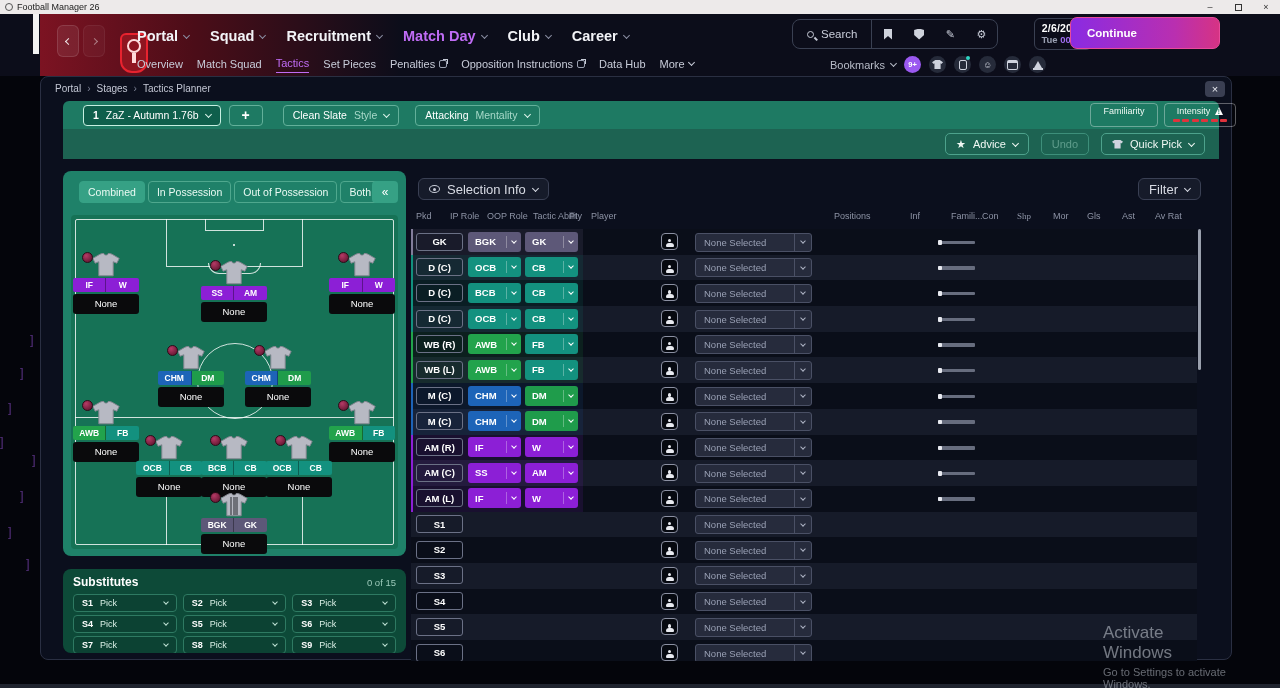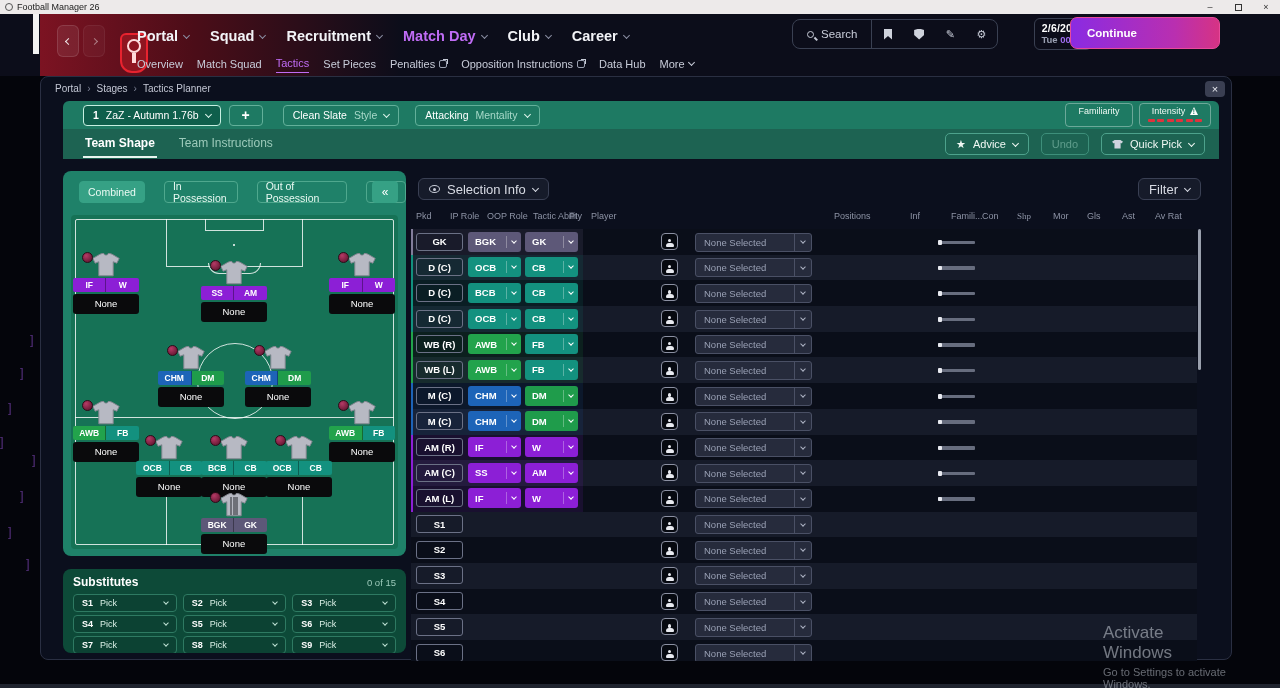--- a/index.html
+++ b/index.html
@@ -61,37 +61,37 @@
   .breadcrumb { position:absolute; left:14px; top:6px; display:flex; gap:6px; font-size:10px; color:#c3c7d4; }
   .bc-item:not(:last-child)::after { content:"›"; margin-left:6px; color:#7b8093; }
   .panel-close { position:absolute; right:6px; top:4px; width:20px; height:16px; border-radius:4px; background:#3a3f52; color:#e8eaf0; font-size:11px; display:flex; align-items:center; justify-content:center; }
 
   .greenbar { position:absolute; left:22px; top:24px; width:1156px; height:28px; background:#1e7a63; border-radius:6px 6px 0 0; display:flex; align-items:center; gap:8px; padding-left:20px; }
   .gdd { height:21px; border:1px solid #63b09a; border-radius:4px; display:flex; align-items:center; gap:7px; padding:0 9px; font-size:10.5px; color:#fff; }
   .gdd .muted { color:#a7d9c9; }
   .gdd .chv { color:#dff5ec; }
   .gdd.tactic { border:1.5px solid #c6efe1; background:#0f5f4c; font-weight:bold; }
   .gdd.plus { width:34px; justify-content:center; font-size:14px; font-weight:bold; }
-  .fam-box { position:absolute; height:24px; top:2px; border:1px solid rgba(255,255,255,0.35); border-radius:4px; padding:2px 8px; }
+  .fam-box { position:absolute; height:24px; top:2px; border:1px solid rgba(255,255,255,0.35); border-radius:4px; padding:2px 8px;margin-left:25px; }
   .fam-box .lbl { font-size:9px; color:#eef8f3; display:flex; gap:5px; align-items:center; justify-content:center; }
   .segs { display:flex; gap:2.5px; margin-top:3px; }
   .segs span { width:8px; height:3px; border-radius:1px; background:#2f8a72; }
   .segs.inten span { background:#e0323c; }
   .warn { width:0; height:0; border-left:4.5px solid transparent; border-right:4.5px solid transparent; border-bottom:8px solid #fff; position:relative; }
   .warn::after { content:"!"; position:absolute; left:-1.5px; top:1px; font-size:6.5px; color:#1e7a63; font-weight:bold; }
 
   .tabrow { position:absolute; left:22px; top:52px; width:1156px; height:30px; background:#1d6352; display:flex; align-items:center; }
   .tab { font-size:12px; margin-left:20px; color:#9ccaba; padding:6px 2px; }
   .tab.active { color:#fff; font-weight:bold; border-bottom:2px solid #e8f5ef; }
   .tr-btn { height:22px; border:1px solid #4da28c; border-radius:5px; display:flex; align-items:center; gap:7px; padding:0 10px; font-size:11px; color:#f0f8f4; position:absolute; top:4px; }
   .tr-btn.disabled { color:#5f9d8c; border-color:#3d8f7a; }
 
   
   .pitchpanel { position:absolute; left:22px; top:94px; width:343px; height:385px; background:#1f8169; border-radius:8px; }
-  .viewbtns { position:absolute; left:8px; top:10px; display:flex; gap:19px;padding-left:8px; }
+  .viewbtns { position:absolute; left:8px; top:10px; display:flex; gap:3px;padding-left:8px; }
   .vbtn { height:22px; border:1px solid #4fa88e; border-radius:4px; padding:0 8px; display:flex; align-items:center; font-size:10.5px; color:#eafaf3; }
   .vbtn.active { background:#36a185; border-color:#36a185; }
   .collapse { position:absolute; right:8px; top:10px; width:26px; height:22px; background:#36a185; border-radius:4px; color:#fff; font-size:12px; display:flex; align-items:center; justify-content:center; }
   .field { position:absolute; left:8px; top:44px; width:327px; height:334px; background:#167256; border-radius:4px; }
   .mark { position:absolute; border:1px solid rgba(255,255,255,0.8); }
   .m-outer { left:4px; top:4px; right:4px; bottom:4px; border-radius:2px; }
   .m-penbox-t { left:29%; top:4px; width:42%; height:48px; border-top:none; }
   .m-goalbox-t { left:41%; top:4px; width:18%; height:12px; border-top:none; }
   .m-spot-t { left:49.6%; top:29px; width:2px; height:2px; background:#fff; border:none; border-radius:50%; }
   .m-arc-t { left:42%; top:48px; width:16%; height:11px; border-top:none; border-radius:0 0 40px 40px; }
@@ -287,20 +287,44 @@
         <span>⚙</span>
       </div>
   </div>
 
   <div class="datebox">
     <div class="d1">2/6/2026</div>
     <div class="d2"><span>Tue</span> <span class="time">00:00</span></div>
   </div>
   <button class="continue">Continue</button>
 
+  <div class="bkrow">
+    <span class="bklabel">
+      <span>Bookmarks</span>
+      <span class="chv"></span>
+    </span>
+    <span class="cico badge9">9+</span>
+    <span class="cico">
+        <span class="shirtico"></span>
+      </span>
+    <span class="cico">
+        <span class="cardic">
+          <span class="dot-teal"></span>
+        </span>
+      </span>
+    <span class="cico">
+        <span>☺</span>
+      </span>
+    <span class="cico">
+        <span class="calic"></span>
+      </span>
+    <span class="cico">
+        <span class="podic"></span>
+      </span>
+  </div>
 </div>
 
 <div class="panel">
 
   <div class="breadcrumb">
 
   <span class="bc-item">Portal</span>
       <span class="bc-item">Stages</span>
       <span class="bc-item">Tactics Planner</span>
     </div>
@@ -341,26 +365,20 @@
           <span></span>
           <span></span>
           <span></span>
           <span></span>
           <span></span>
         </div>
     </div>
   </div>
 
   <div class="tabrow">
-    <div style="display:flex;">
-
-        <div class="tab active">Team Shape</div>
-
-        <div class="tab">Team Instructions</div>
-      </div>
     <div class="tr-btn" style="right:190px;">
       <span>★</span>
       <span>Advice</span>
       <span class="chv"></span>
     </div>
     <div class="tr-btn disabled" style="right:130px;">
       <span>Undo</span>
     </div>
     <div class="tr-btn" style="right:14px;">
       <span class="shirtico"></span>

